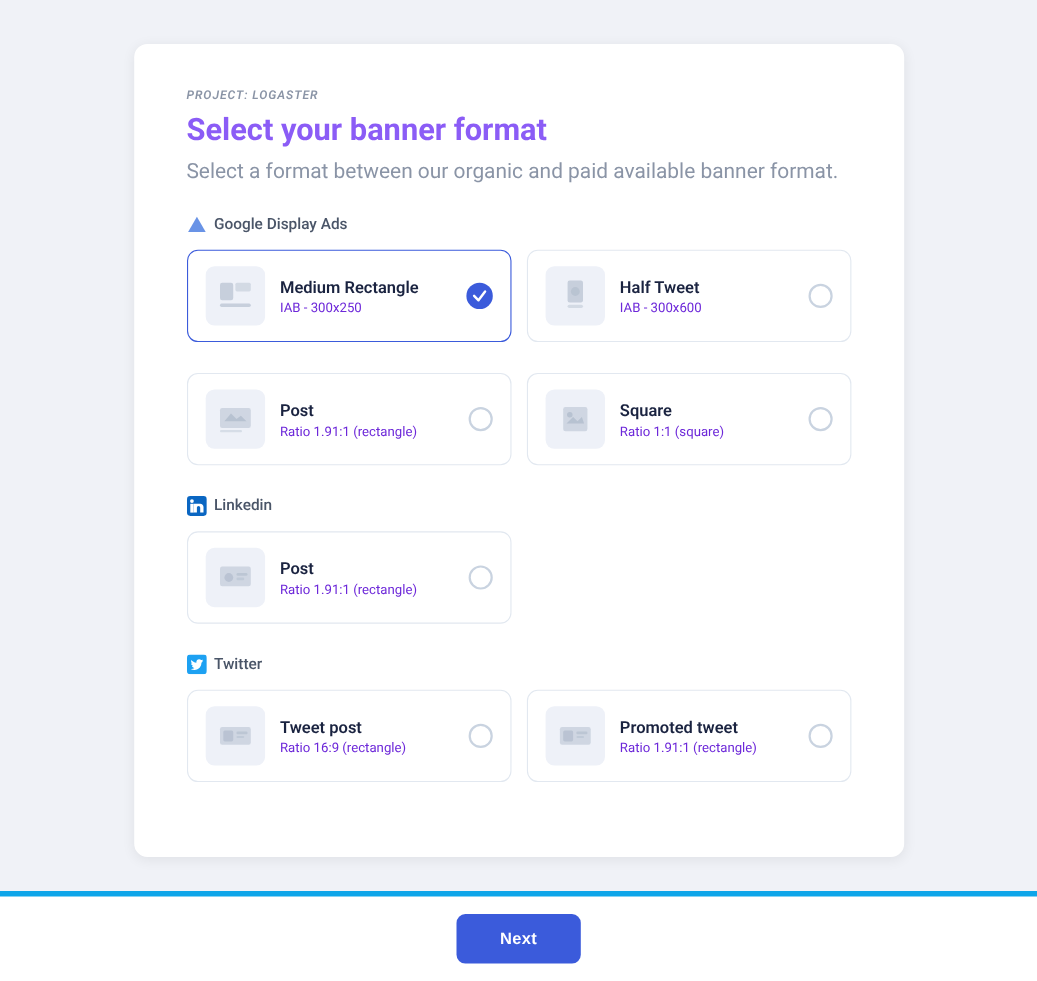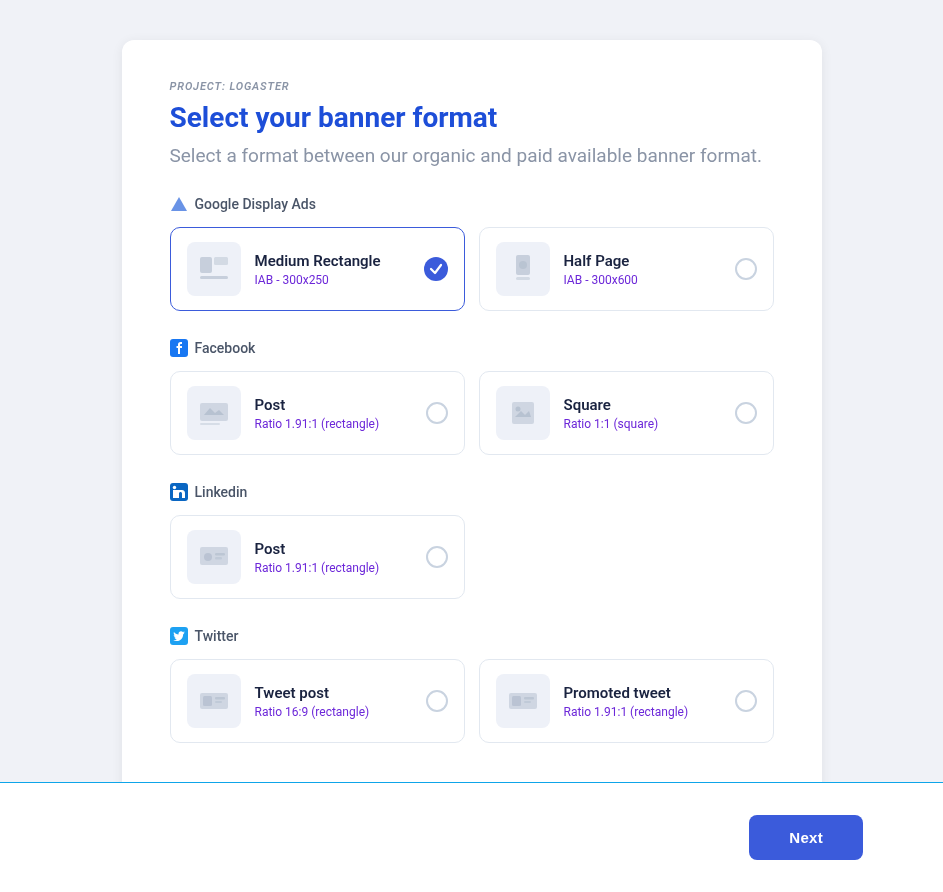--- a/index.html
+++ b/index.html
@@ -29,21 +29,21 @@
       letter-spacing: 0.08em;
       color: #8a94a6;
       text-transform: uppercase;
       margin-bottom: 8px;
       font-style: italic;
     }
 
     .page-title {
       font-size: 28px;
       font-weight: 700;
-      color: #1d4ed8;
+      color: #8b5cf6;
       margin-bottom: 10px;
     }
 
     .page-subtitle {
       font-size: 19px;
       color: #8a94a6;
       margin-bottom: 28px;
     }
 
     .section {
@@ -163,24 +163,24 @@
       width: 36px;
       height: 36px;
     }
 
     .footer-bar {
       position: fixed;
       bottom: 0;
       left: 0;
       right: 0;
       background: #fff;
-      border-top: 1px solid #0ea5e9;
-      display: flex;
-      justify-content: flex-end;
-      padding: 32px 80px;
+      border-top: 5px solid #0ea5e9;
+      display: flex;
+      justify-content: center;
+      padding: 16px 80px;
     }
 
     .next-btn {
       background: #3b5bdb;
       color: #fff;
       border: none;
       border-radius: 8px;
       padding: 14px 40px;
       font-size: 15px;
       font-weight: 600;
@@ -229,39 +229,30 @@
 
       <div class="format-card">
         <div class="format-icon-box icon-half-page">
           <svg viewBox="0 0 36 36" fill="none" xmlns="http://www.w3.org/2000/svg">
             <rect x="11" y="4" width="14" height="20" rx="2" fill="#a0aec0" opacity="0.5"></rect>
             <rect x="11" y="26" width="14" height="3" rx="1.5" fill="#a0aec0" opacity="0.35"></rect>
             <circle cx="18" cy="14" r="4" fill="#a0aec0" opacity="0.35"></circle>
           </svg>
         </div>
         <div class="format-info">
-          <div class="format-name">Half Page</div>
+          <div class="format-name">Half Tweet</div>
           <div class="format-spec">IAB - 300x600</div>
         </div>
         <div class="radio-btn"></div>
       </div>
     </div>
 
   </div>
 
   <div class="section">
-    <div class="section-header">
-      <div class="section-icon">
-        <svg viewBox="0 0 18 18" fill="none" xmlns="http://www.w3.org/2000/svg" width="18" height="18">
-          <rect width="18" height="18" rx="3" fill="#1877f2"></rect>
-          <path d="M12 9H10V15H8V9H6.5V7H8V5.5C8 4.1 8.9 3 10.5 3H12V5H10.8C10.3 5 10 5.3 10 5.8V7H12L12 9Z" fill="#fff"></path>
-        </svg>
-      </div>
-      <span class="section-label">Facebook</span>
-    </div>
     <div class="cards-grid">
 
       <div class="format-card">
         <div class="format-icon-box icon-fb-post">
           <svg viewBox="0 0 36 36" fill="none" xmlns="http://www.w3.org/2000/svg">
             <rect x="4" y="8" width="28" height="18" rx="2" fill="#a0aec0" opacity="0.4"></rect>
             <polygon points="8,20 14,13 19,18 23,15 28,20" fill="#a0aec0" opacity="0.5"></polygon>
             <rect x="4" y="28" width="20" height="2" rx="1" fill="#a0aec0" opacity="0.3"></rect>
           </svg>
         </div>

